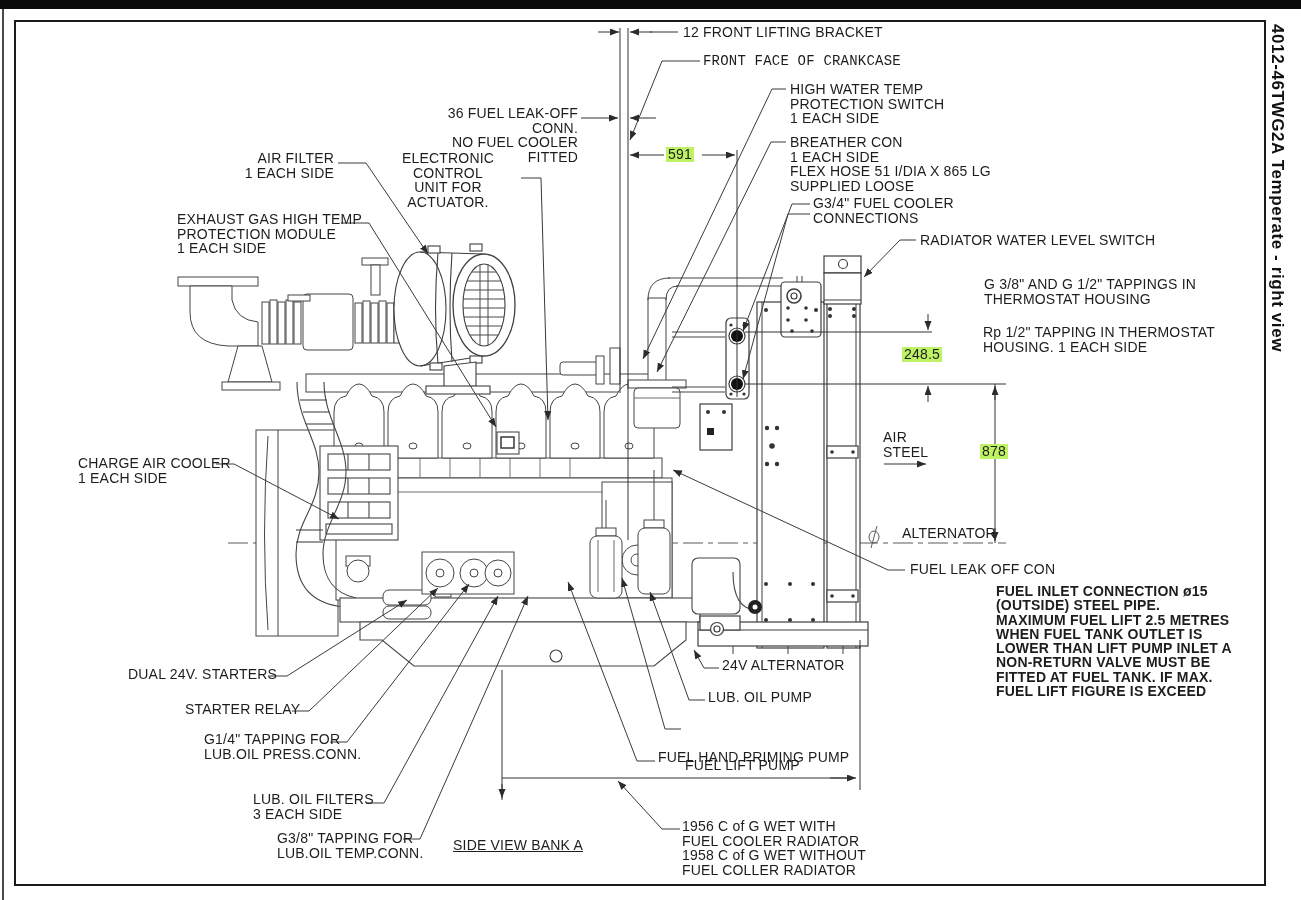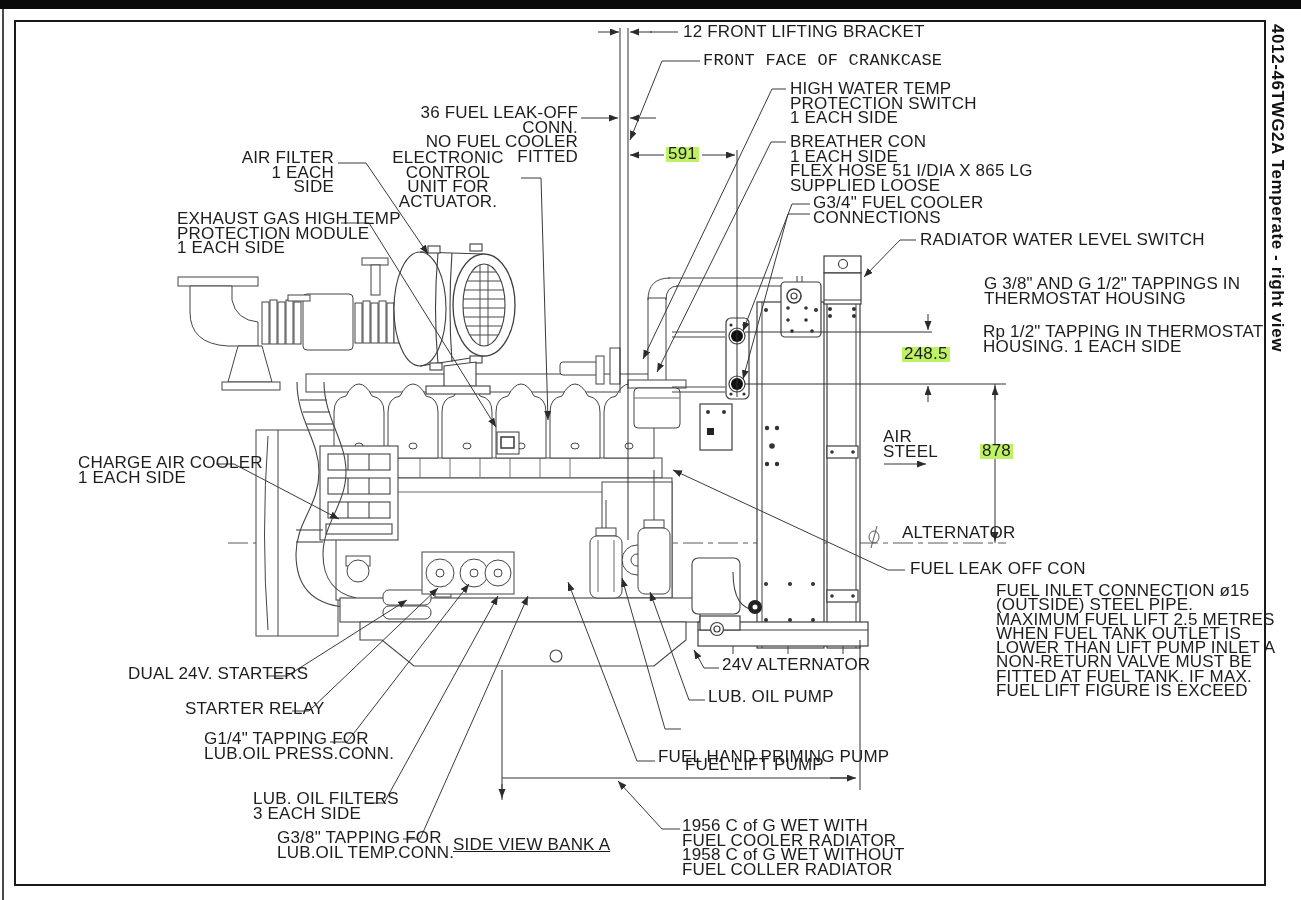--- a/index.html
+++ b/index.html
@@ -2,21 +2,21 @@
 <html><head>
 <meta charset="utf-8">
 <style>
   html,body{margin:0;padding:0;background:#fff;}
   #sheet{position:relative;width:1301px;height:900px;background:#fff;overflow:hidden;
          font-family:"Liberation Sans",sans-serif;}
   #topbar{position:absolute;left:0;top:0;width:1301px;height:9px;background:#0a0a0a;}
   #leftedge{position:absolute;left:2px;top:9px;width:2px;height:891px;background:#4a4a4a;}
   #border{position:absolute;left:14px;top:20px;width:1248px;height:862px;border:2px solid #1a1a1a;}
   svg{position:absolute;left:0;top:0;}
-  .lbl{position:absolute;font-size:17px;line-height:14.5px;color:#1d1d1d;letter-spacing:.2px;
+  .lbl{position:absolute;font-size:14px;line-height:14.5px;color:#1d1d1d;letter-spacing:.2px;
        white-space:pre-line;}
   .ra{text-align:right;}
   .ca{text-align:center;}
   .dim{background:#bef264;padding:0 2px;}
   #vtitle{position:absolute;left:1267px;top:24px;writing-mode:vertical-rl;
           font-size:17px;font-weight:bold;letter-spacing:.6px;color:#111;white-space:nowrap;}
 </style>
 </head>
 <body>
 
@@ -354,21 +354,21 @@
   <div class="lbl" style="left:984px;top:277px;">G 3/8" AND G 1/2" TAPPINGS IN
 THERMOSTAT HOUSING</div>
   <div class="lbl" style="left:983px;top:325px;">Rp 1/2" TAPPING IN THERMOSTAT
 HOUSING. 1 EACH SIDE</div>
   <div class="lbl" style="left:883px;top:430px;">AIR
 STEEL</div>
   <div class="lbl" style="left:902px;top:526px;">ALTERNATOR</div>
   <div class="lbl" style="left:78px;top:456px;">CHARGE AIR COOLER
 1 EACH SIDE</div>
   <div class="lbl" style="left:910px;top:562px;">FUEL LEAK OFF CON</div>
-  <div class="lbl" style="left:996px;top:584px;line-height:14.3px;">FUEL INLET CONNECTION ø15
+  <div class="lbl" style="left:996px;top:584px;line-height:14.3px;font-weight:bold;">FUEL INLET CONNECTION ø15
 (OUTSIDE) STEEL PIPE.
 MAXIMUM FUEL LIFT 2.5 METRES
 WHEN FUEL TANK OUTLET IS
 LOWER THAN LIFT PUMP INLET A
 NON-RETURN VALVE MUST BE
 FITTED AT FUEL TANK. IF MAX.
 FUEL LIFT FIGURE IS EXCEED</div>
   <div class="lbl" style="left:128px;top:667px;">DUAL 24V. STARTERS</div>
   <div class="lbl" style="left:185px;top:702px;">STARTER RELAY</div>
   <div class="lbl" style="left:204px;top:732px;">G1/4" TAPPING FOR

